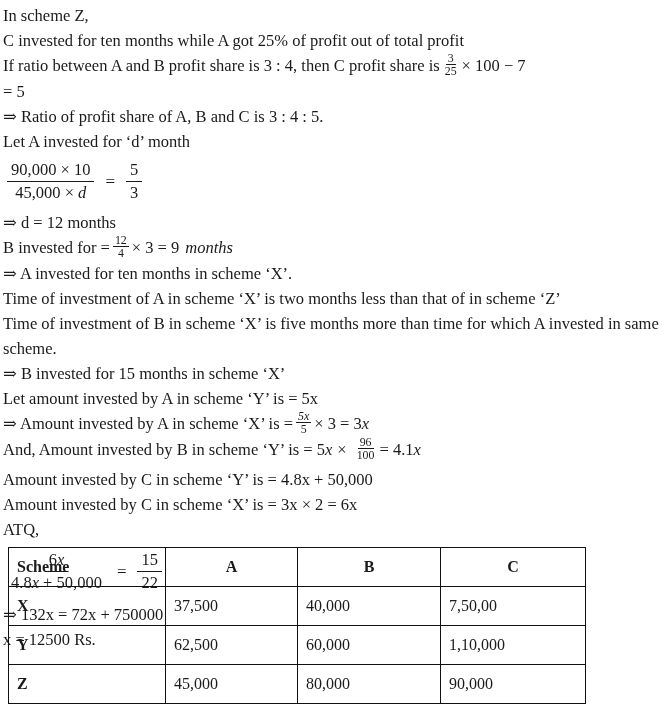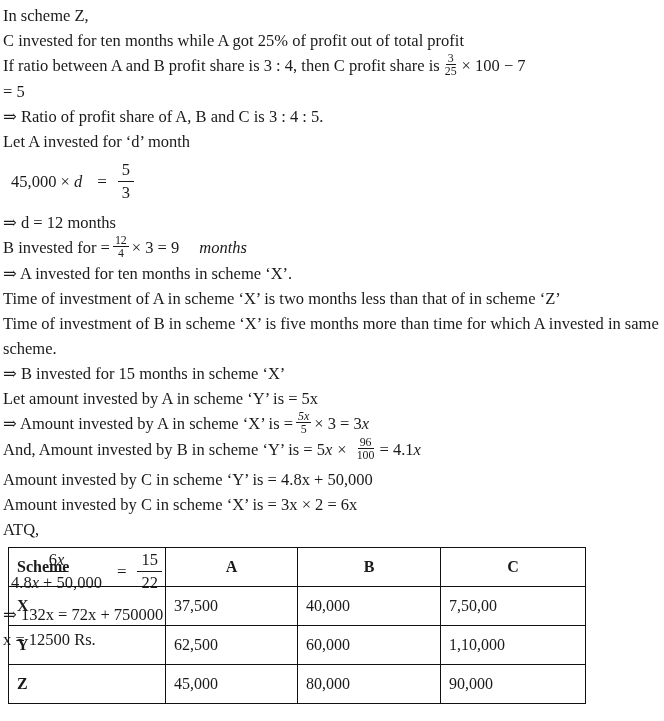--- a/index.html
+++ b/index.html
@@ -149,39 +149,40 @@
     </div>
 
     <span class="line">= 5</span>
 
     <span class="line">⇒ Ratio of profit share of A, B and C is 3 : 4 : 5.</span>
 
     <span class="line">Let A invested for ‘d’ month</span>
 
     <div class="eqrow">
       <span class="bigfrac">
+        <span class="num">90,000 × 10</span>
         <span class="den"><span>45,000 × </span><span class="mathvar">d</span></span>
       </span>
       <span class="eqsign">=</span>
       <span class="bigfrac">
         <span class="num">5</span>
         <span class="den">3</span>
       </span>
     </div>
 
     <span class="line">⇒ d = 12 months</span>
 
     <div class="line tall">
       <span>B invested for =</span>
       <span class="frac">
         <span class="num">12</span>
         <span class="den">4</span>
       </span>
       <span>× 3 = 9</span>
-      <span class="ital" style="margin-left:20px">months</span>
+      <span class="ital" style="margin-left:6px">months</span>
     </div>
 
     <span class="line">⇒ A invested for ten months in scheme ‘X’.</span>
 
     <span class="line">Time of investment of A in scheme ‘X’ is two months less than that of in scheme ‘Z’</span>
 
     <span class="line wrap" style="display:block;width:664px">Time of investment of B in scheme ‘X’ is five months more than time for which A invested in same scheme.</span>
 
     <span class="line">⇒ B invested for 15 months in scheme ‘X’</span>
 

